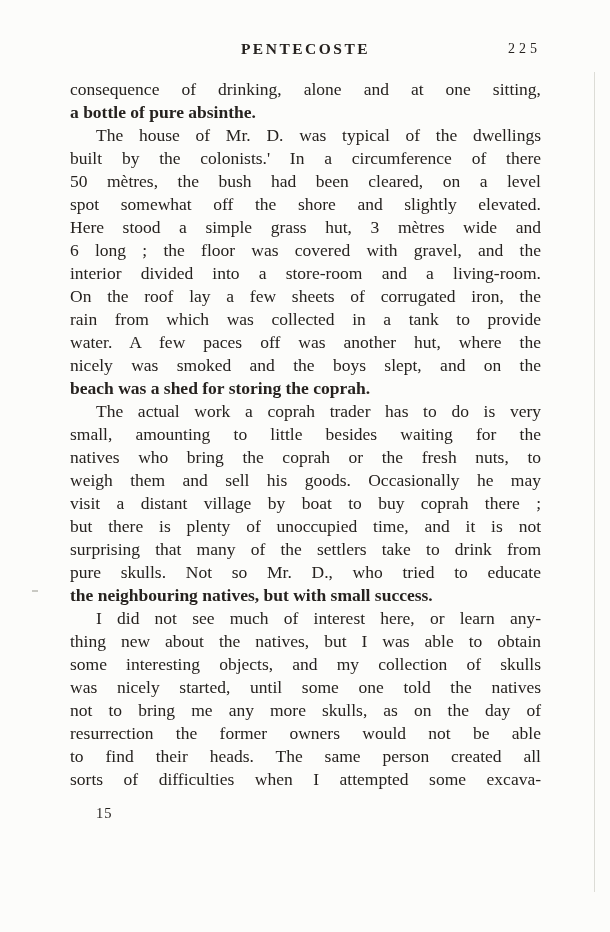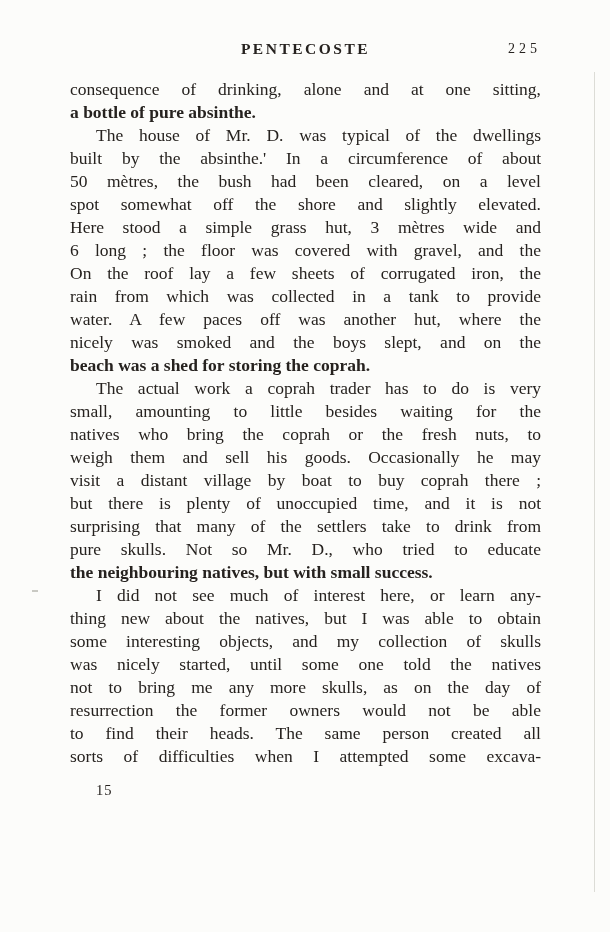--- a/index.html
+++ b/index.html
@@ -100,25 +100,26 @@
       <span class="page-number">225</span>
     </div>
 
     <div class="body-text">
         <div class="paragraph">
           <div class="line">consequence of drinking, alone and at one sitting,</div>
           <div class="line last">a bottle of pure absinthe.</div>
         </div>
         <div class="paragraph">
           <div class="line indent">The house of Mr. D. was typical of the dwellings</div>
-          <div class="line">built by the absinthe.' In a circumference of about</div>
+          <div class="line">built by the colonists.' In a circumference of there</div>
           <div class="line">50 mètres, the bush had been cleared, on a level</div>
           <div class="line">spot somewhat off the shore and slightly elevated.</div>
           <div class="line">Here stood a simple grass hut, 3 mètres wide and</div>
           <div class="line">6 long ; the floor was covered with gravel, and the</div>
+          <div class="line">interior divided into a store-room and a living-room.</div>
           <div class="line">On the roof lay a few sheets of corrugated iron, the</div>
           <div class="line">rain from which was collected in a tank to provide</div>
           <div class="line">water. A few paces off was another hut, where the</div>
           <div class="line">nicely was smoked and the boys slept, and on the</div>
           <div class="line last">beach was a shed for storing the coprah.</div>
         </div>
         <div class="paragraph">
           <div class="line indent">The actual work a coprah trader has to do is very</div>
           <div class="line">small, amounting to little besides waiting for the</div>
           <div class="line">natives who bring the coprah or the fresh nuts, to</div>

